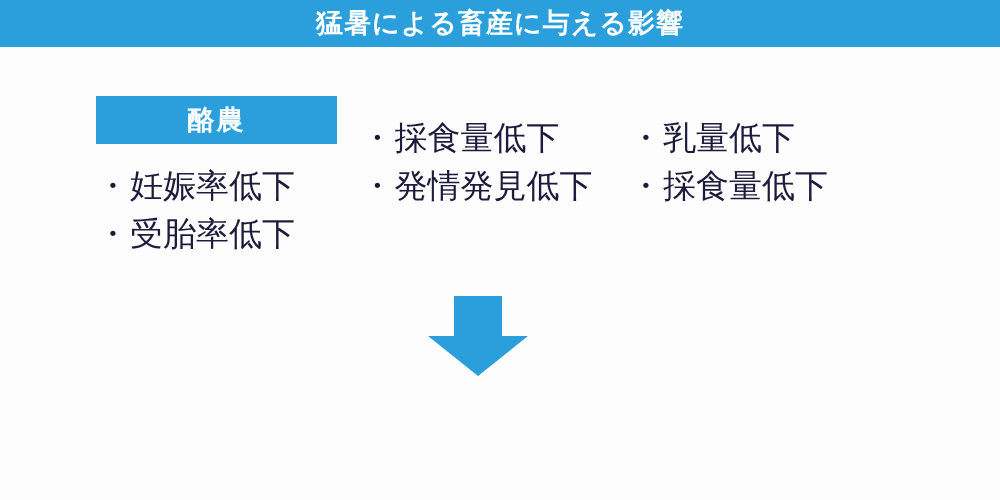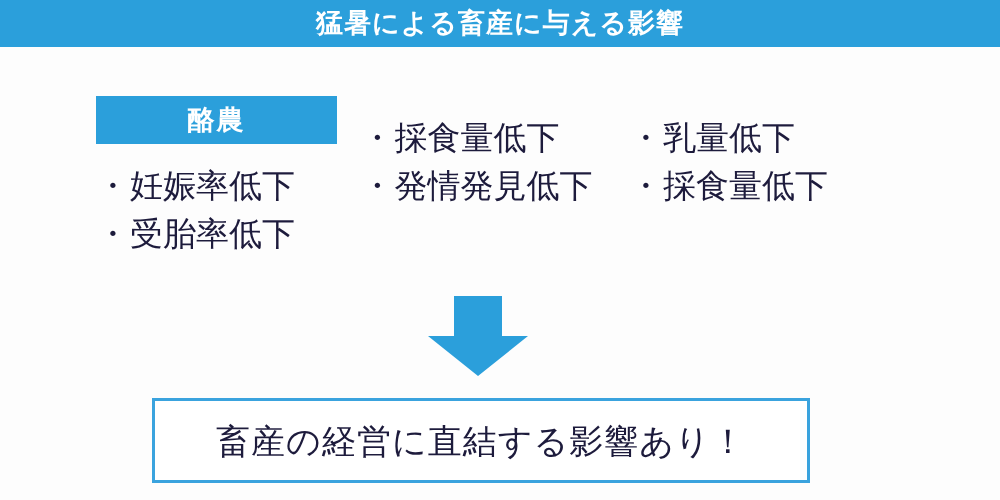--- a/index.html
+++ b/index.html
@@ -174,17 +174,14 @@
     </div>
 
   </div>
 
   <div id="arrow">
     <svg width="100" height="80" viewBox="0 0 100 80" xmlns="http://www.w3.org/2000/svg" aria-hidden="true">
       <polygon points="26,0 74,0 74,40 100,40 50,80 0,40 26,40" fill="#2b9fdb"></polygon>
     </svg>
   </div>
 
-  <div id="conclusion-box">
-    <span id="conclusion-text">畜産の経営に直結する影響あり！</span>
-  </div>
 
 </div>
 
 </body></html>

